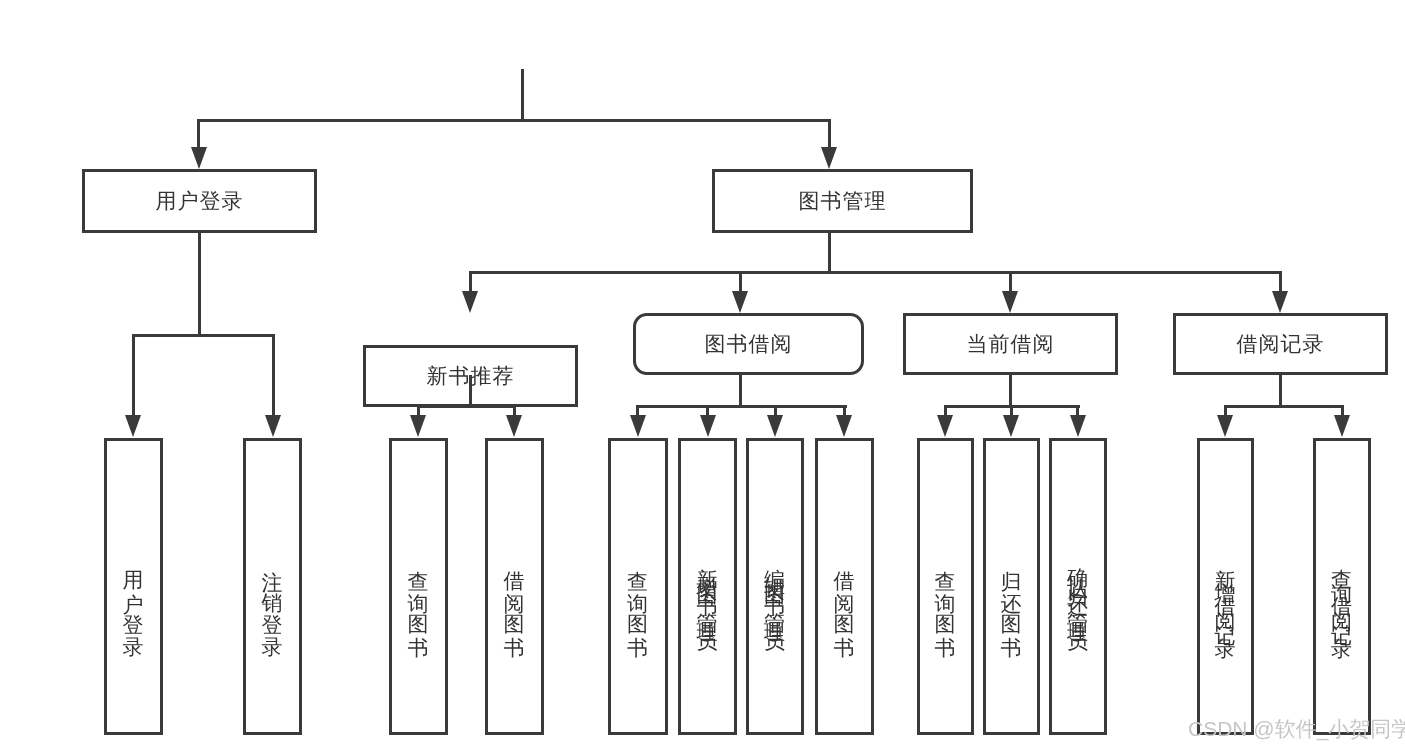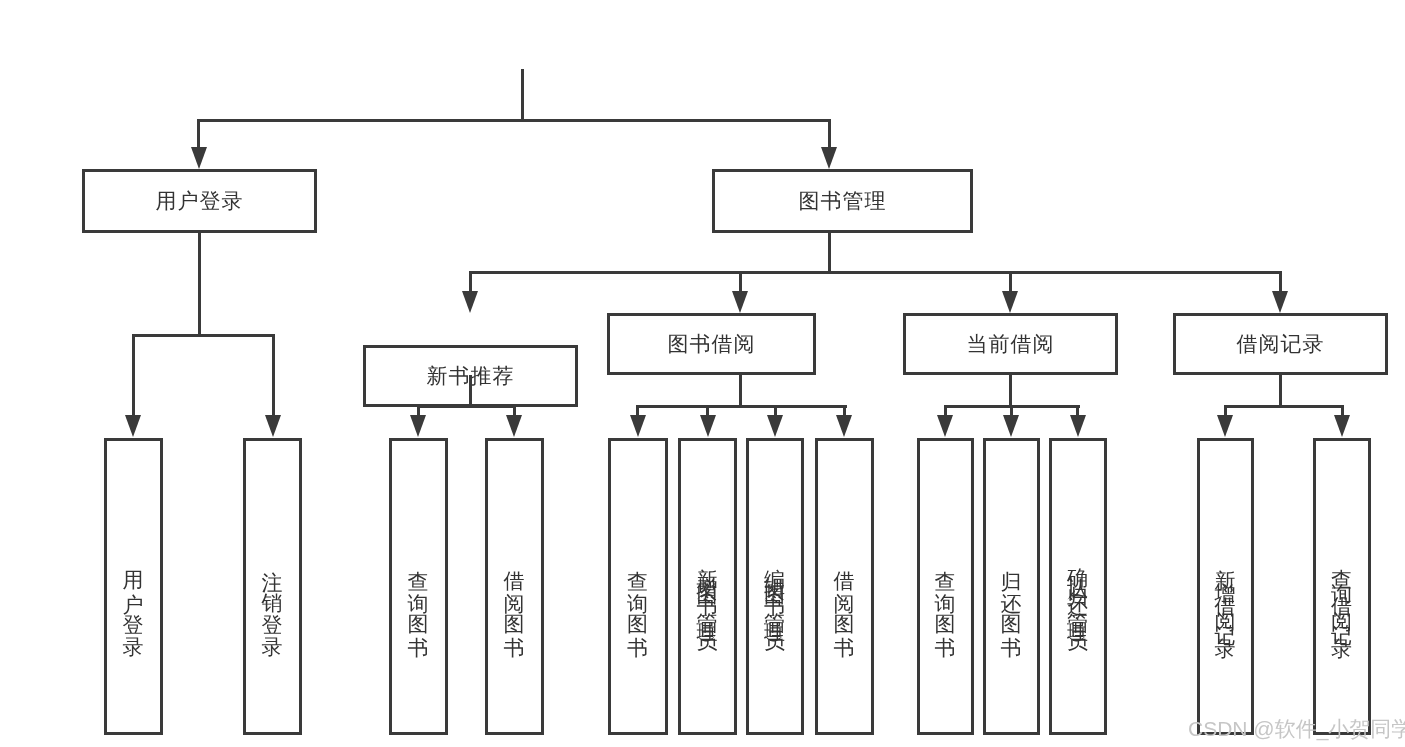--- a/index.html
+++ b/index.html
@@ -70,21 +70,21 @@
   <div class="vline" style="left:1009px;top:271px;height:22px;"></div>
   <div class="vline" style="left:1279px;top:271px;height:22px;"></div>
   <div class="arrow" style="left:462px;top:291px;"></div>
   <div class="arrow" style="left:732px;top:291px;"></div>
   <div class="arrow" style="left:1002px;top:291px;"></div>
   <div class="arrow" style="left:1272px;top:291px;"></div>
 
   <div class="hbox" style="left:363px;top:313px;width:215px;height:62px;margin-top:32px;">
     <span>新书推荐</span>
   </div>
-  <div class="hbox" style="left:607px;top:313px;width:209px;height:62px;">
+  <div class="hbox" style="left:633px;top:313px;width:231px;height:62px;border-radius:14px;">
     <span>图书借阅</span>
   </div>
   <div class="hbox" style="left:903px;top:313px;width:215px;height:62px;">
     <span>当前借阅</span>
   </div>
   <div class="hbox" style="left:1173px;top:313px;width:215px;height:62px;">
     <span>借阅记录</span>
   </div>
 
   <div class="vline" style="left:469px;top:375px;height:33px;"></div>

